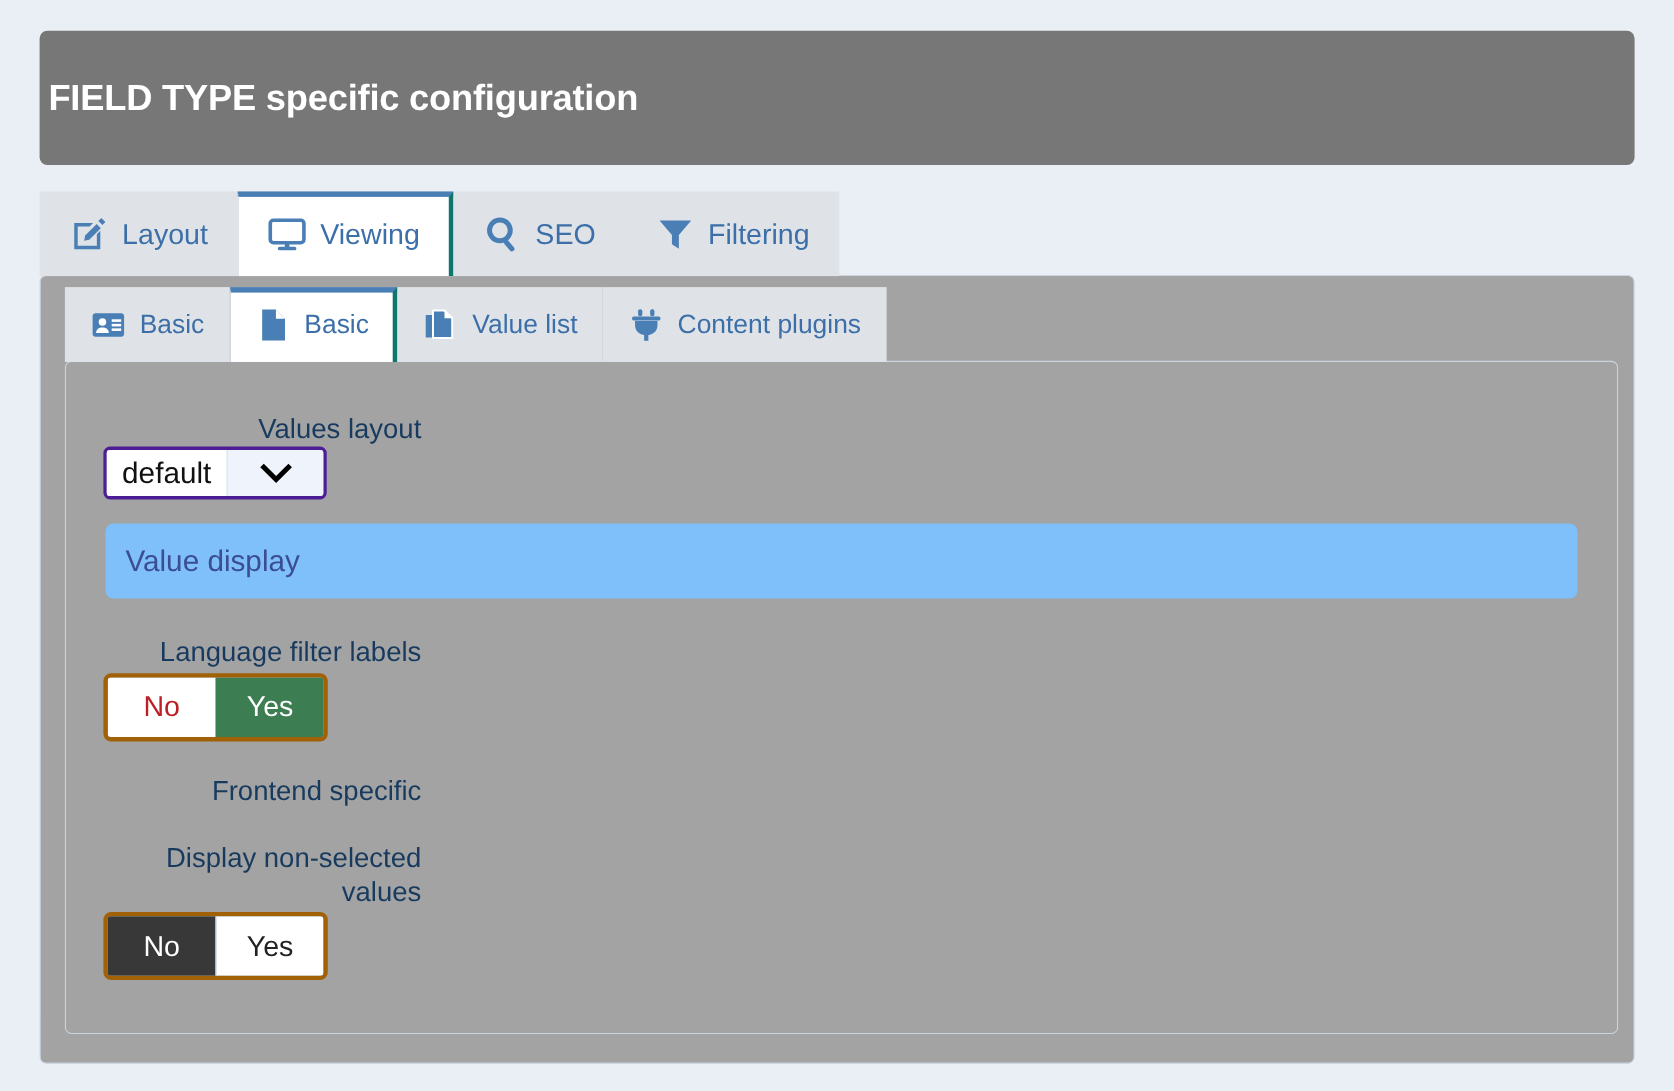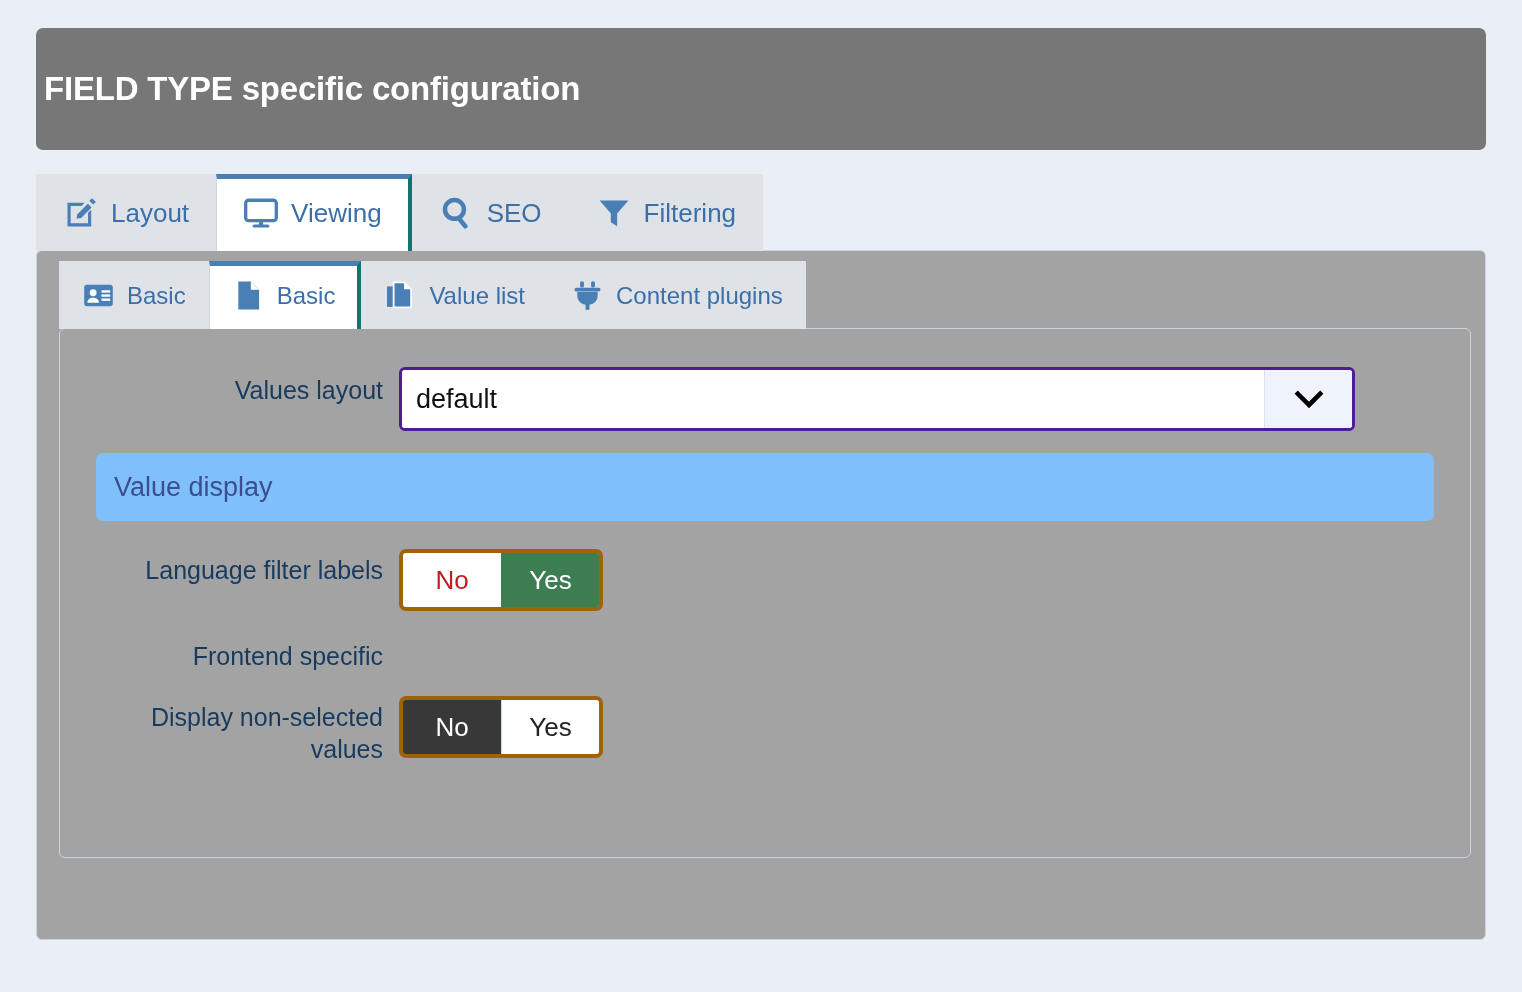--- a/index.html
+++ b/index.html
@@ -86,20 +86,21 @@
   .tabbar.inner .tab { font-size: 24px; padding: 17px 22px; }
   .tabbar.inner .tab.active { padding-top: 13px; }
 
   
   .form-area { padding: 12px 16px 0 16px; }
 
   .row {
     display: flex;
     align-items: flex-start;
     margin-bottom: 22px;
+    flex-direction: column;
   }
   .row-label {
     width: 305px;
     text-align: right;
     padding-right: 16px;
     color: #173a5e;
     font-size: 25px;
     line-height: 1.25;
     padding-top: 8px;
   }

